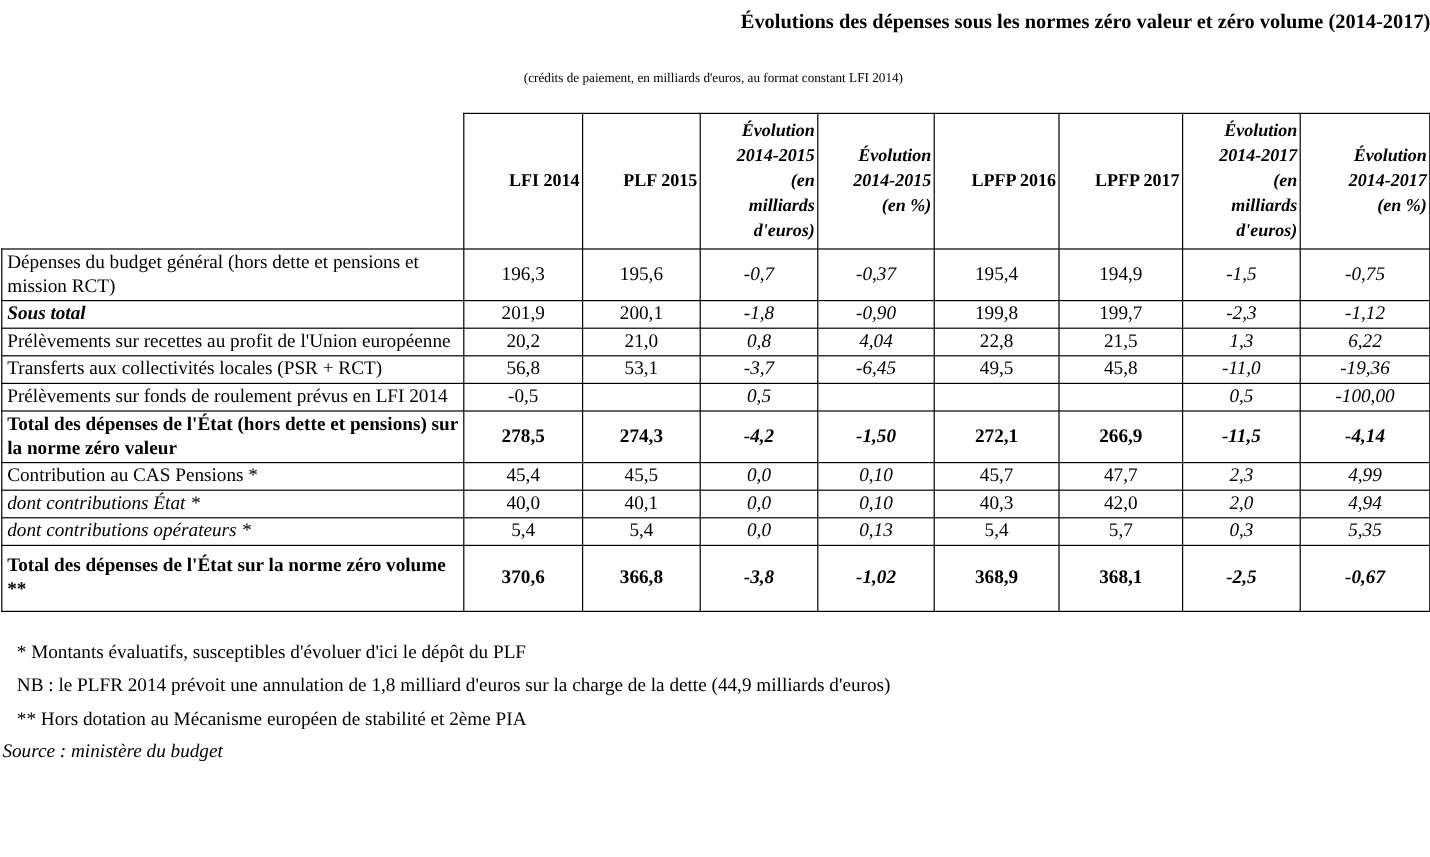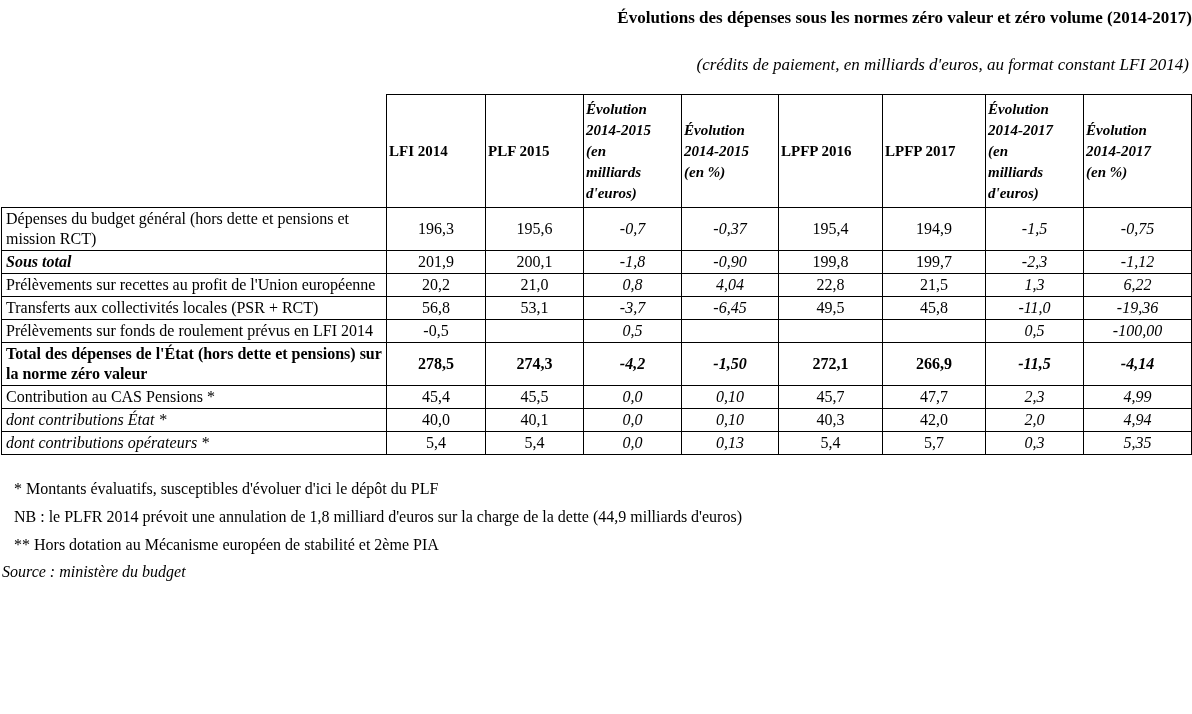--- a/index.html
+++ b/index.html
@@ -13,43 +13,42 @@
   }
   .doc-title {
     margin-top: 8px;
     text-align: right;
     font-size: 17px;
     font-weight: bold;
     line-height: 20px;
   }
   .doc-subtitle {
     margin-top: 28px;
-    text-align: right;
+    text-align: center;
     padding-right: 3px;
-    font-size: 17px;
-    font-style: italic;
+    font-size: 11px;
     line-height: 18px;
   }
   table.budget {
     margin-top: 20px;
     margin-left: 1px;
     border-collapse: collapse;
     table-layout: fixed;
     width: 1190px;
   }
   th, td {
     border: 1px solid #000;
     vertical-align: middle;
     overflow: hidden;
   }
   thead th {
     height: 113px;
     font-size: 15px;
     font-weight: bold;
-    text-align: left;
+    text-align: right;
     white-space: pre-line;
     line-height: 21px;
     padding: 0 2px;
   }
   thead th.corner { border: none; }
   td {
     font-size: 16px;
     line-height: 20px;
     padding: 1px 3px;
   }
@@ -211,20 +210,31 @@
         <td class="rowlabel italic">dont contributions opérateurs *</td>
         <td class="val">5,4</td>
         <td class="val">5,4</td>
         <td class="val it">0,0</td>
         <td class="val it">0,13</td>
         <td class="val">5,4</td>
         <td class="val">5,7</td>
         <td class="val it">0,3</td>
         <td class="val it">5,35</td>
       </tr>
+      <tr class="pad">
+        <td class="rowlabel bold">Total des dépenses de l'État sur la norme zéro volume **</td>
+        <td class="val bold">370,6</td>
+        <td class="val bold">366,8</td>
+        <td class="val it bold">-3,8</td>
+        <td class="val it bold">-1,02</td>
+        <td class="val bold">368,9</td>
+        <td class="val bold">368,1</td>
+        <td class="val it bold">-2,5</td>
+        <td class="val it bold">-0,67</td>
+      </tr>
     </tbody>
 </table>
 
 <div class="footnotes">
   <div class="footnote">* Montants évaluatifs, susceptibles d'évoluer d'ici le dépôt du PLF</div>
   <div class="footnote">NB : le PLFR 2014 prévoit une annulation de 1,8 milliard d'euros sur la charge de la dette (44,9 milliards d'euros)</div>
   <div class="footnote">** Hors dotation au Mécanisme européen de stabilité et 2ème PIA</div>
 </div>
 
 <div class="source-note">Source : ministère du budget</div>

